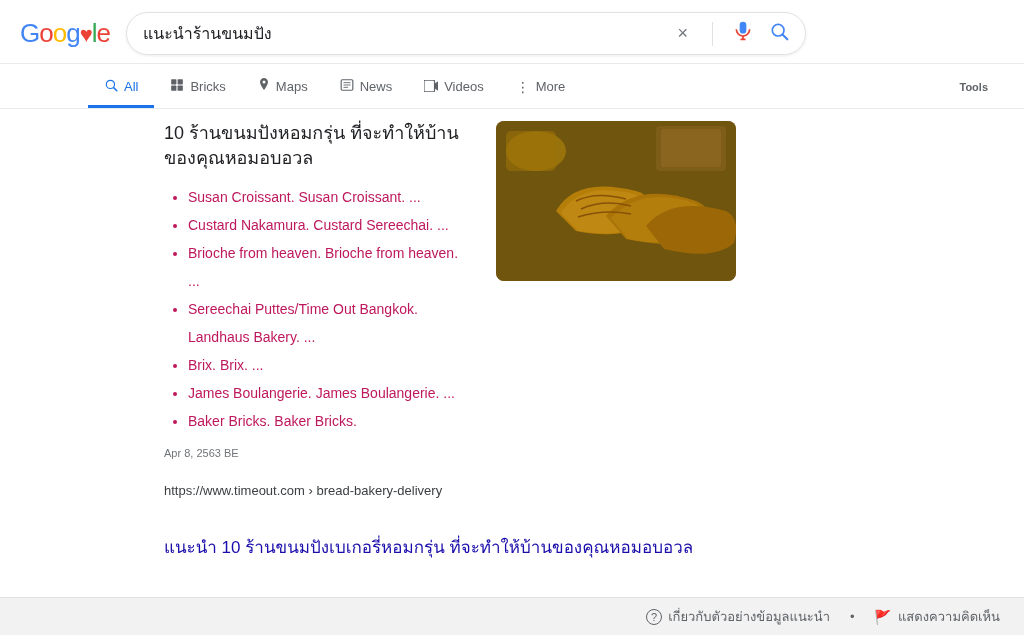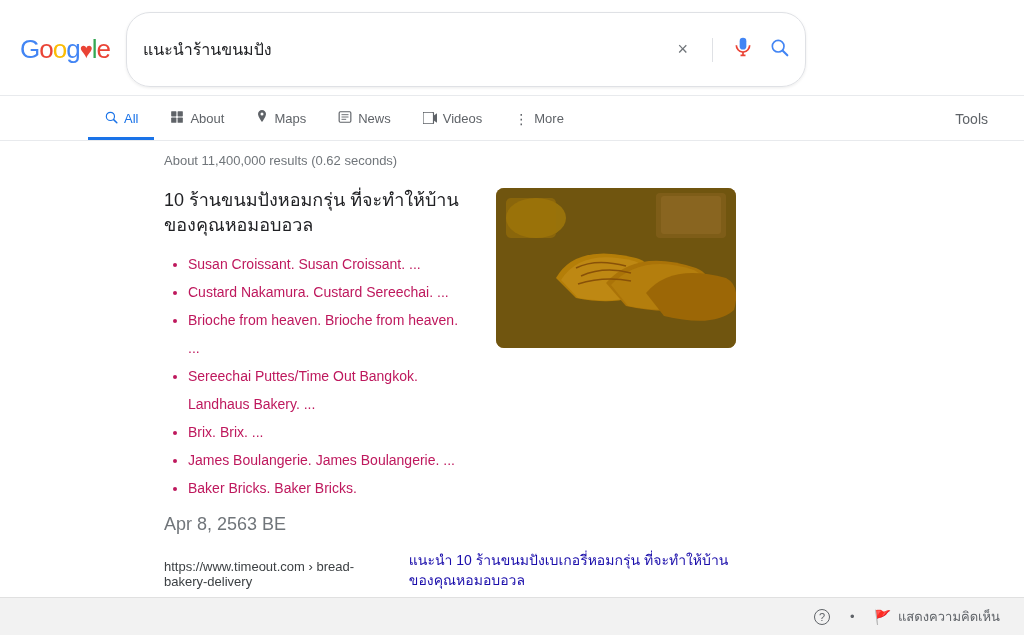--- a/index.html
+++ b/index.html
@@ -10,52 +10,52 @@
     .logo { display: flex; align-items: center; gap: 0; cursor: pointer; text-align: right; }
     .logo-text { font-size: 26px; font-weight: normal; letter-spacing: -1px; }
     .logo-g { color: #4285F4; }
     .logo-o1 { color: #EA4335; }
     .logo-o2 { color: #FBBC05; }
     .logo-g2 { color: #4285F4; }
     .logo-heart { color: #EA4335; font-size: 22px; margin: 0 0px; }
     .logo-l { color: #34A853; }
     .logo-e { color: #EA4335; }
 
-    .search-bar-wrap { flex: 1; max-width: 680px; display: flex; align-items: center; border: 1px solid #dfe1e5; border-radius: 24px; padding: 24px 16px; gap: 16px; box-shadow: 0 1px 3px rgba(0,0,0,0.08); }
+    .search-bar-wrap { flex: 1; max-width: 680px; display: flex; align-items: center; border: 1px solid #dfe1e5; border-radius: 24px; padding: 8px 16px; gap: 16px; box-shadow: 0 1px 3px rgba(0,0,0,0.08); }
     .search-input { flex: 1; border: none; outline: none; font-size: 16px; color: #202124; background: transparent; }
     .search-clear { color: #70757a; font-size: 18px; cursor: pointer; padding: 2px 4px; }
     .search-mic { color: #4285F4; font-size: 20px; cursor: pointer; }
     .search-icon-btn { color: #4285F4; font-size: 20px; cursor: pointer; }
     .search-divider { width: 1px; height: 24px; background: #dfe1e5; margin: 0 4px; }
 
     
     .nav { display: flex; align-items: center; padding: 4px 20px 0 88px; border-bottom: 1px solid #e8eaed; gap: 0; }
     .nav-item { display: flex; align-items: center; gap: 6px; padding: 10px 16px; font-size: 13px; color: #5f6368; cursor: pointer; text-decoration: none; border-bottom: 3px solid transparent; white-space: nowrap; }
     .nav-item.active { color: #1a73e8; border-bottom: 3px solid #1a73e8; }
     .nav-icon { font-size: 14px; }
-    .tools-btn { margin-left: auto; color: #5f6368; cursor: pointer; padding: 10px 16px; font-size: 14px; border-bottom: 3px solid transparent; }
+    .tools-btn { margin-left: auto; color: #5f6368; cursor: pointer; padding: 10px 16px; font-size: 11px; border-bottom: 3px solid transparent; font-weight: bold; }
 
     
     .results-area { padding: 12px 164px 20px 164px; max-width: 900px; }
     .results-count { color: #70757a; font-size: 13px; margin-bottom: 20px; }
 
     
     .result-block { display: flex; gap: 36px; align-items: flex-start; margin-bottom: 16px; }
     .result-content { flex: 1; max-width: 620px; }
     .result-title-th { font-size: 18px; font-weight: normal; color: #202124; margin-bottom: 12px; line-height: 1.4; }
     .result-list { list-style: disc; padding-left: 24px; color: #be185d; font-size: 14px; line-height: 2; }
     .result-list li { margin-bottom: 0; }
-    .result-date { color: #70757a; font-size: 18px; margin-top: 12px; }
+    .result-date { color: #70757a; font-size: 11px; margin-top: 12px; }
 
     .result-image { width: 240px; min-width: 240px; height: 160px; background: #c8b89a; border-radius: 8px; overflow: hidden; flex-shrink: 0; }
     .croissant-svg { width: 100%; height: 100%; }
 
     
     .result-url { color: #3c4043; font-size: 13px; margin-bottom: 2px; margin-top: 8px; }
-    .result-link { color: #1a0dab; font-size: 14px; text-decoration: none; cursor: pointer; line-height: 1.4; }
+    .result-link { color: #1a0dab; font-size: 17px; text-decoration: none; cursor: pointer; line-height: 1.4; }
 
     
     .footer-bar { position: fixed; bottom: 0; left: 0; right: 0; background: #f2f2f2; border-top: 1px solid #e0e0e0; display: flex; align-items: center; justify-content: flex-end; padding: 8px 24px; gap: 20px; font-size: 13px; color: #5f6368; }
     .footer-item { display: flex; align-items: center; gap: 6px; cursor: pointer; }
     .footer-dot { color: #5f6368; }
   </style>
 </head>
 <body>
 
 <div class="header">
@@ -96,21 +96,21 @@
   </div>
   <div class="nav-item">
     <span class="nav-icon">
       <svg width="14" height="14" viewBox="0 0 24 24">
           <rect x="2" y="2" width="9" height="9" fill="#5f6368" rx="1"></rect>
           <rect x="13" y="2" width="9" height="9" fill="#5f6368" rx="1"></rect>
           <rect x="2" y="13" width="9" height="9" fill="#5f6368" rx="1"></rect>
           <rect x="13" y="13" width="9" height="9" fill="#5f6368" rx="1"></rect>
         </svg>
     </span>
-    <span>About</span>
+    <span>Bricks</span>
   </div>
   <div class="nav-item">
     <span class="nav-icon">
       <svg width="12" height="14" viewBox="0 0 24 28">
           <path d="M12 0C7.6 0 4 3.6 4 8c0 5.4 8 16 8 16s8-10.6 8-16c0-4.4-3.6-8-8-8zm0 11a3 3 0 1 1 0-6 3 3 0 0 1 0 6z" fill="#5f6368"></path>
         </svg>
     </span>
     <span>Maps</span>
   </div>
   <div class="nav-item">
@@ -134,21 +134,20 @@
     <span>Videos</span>
   </div>
   <div class="nav-item">
     <span class="nav-icon">⋮</span>
     <span>More</span>
   </div>
   <div class="tools-btn">Tools</div>
 </div>
 
 <div class="results-area">
-  <div class="results-count">About 11,400,000 results (0.62 seconds)</div>
 
   <div class="result-block">
     <div class="result-content">
       <div class="result-title-th">10 ร้านขนมปังหอมกรุ่น ที่จะทำให้บ้านของคุณหอมอบอวล</div>
       <ul class="result-list">
         <li>Susan Croissant. Susan Croissant. ...</li>
         <li>Custard Nakamura. Custard Sereechai. ...</li>
         <li>Brioche from heaven. Brioche from heaven. ...</li>
         <li>Sereechai Puttes/Time Out Bangkok. Landhaus Bakery. ...</li>
         <li>Brix. Brix. ...</li>
@@ -179,28 +178,29 @@
         <path d="M82,96 Q108,88 135,93" stroke="#A0600A" stroke-width="1.5" fill="none"></path>
 
         <rect x="160" y="5" width="70" height="45" rx="4" fill="#9a7020" opacity="0.8"></rect>
         <rect x="165" y="8" width="60" height="38" rx="3" fill="#b08030" opacity="0.5"></rect>
 
         <rect width="240" height="160" fill="rgba(0,0,0,0.15)"></rect>
       </svg>
     </div>
   </div>
 
-  <div class="result-block" style="flex-direction: row; align-items: flex-start;">
+  <div class="result-block" style="flex-direction: column; align-items: flex-start; text-align: center;">
     <div class="result-url">https://www.timeout.com › bread-bakery-delivery</div>
     <a class="result-link" href="#">แนะนำ 10 ร้านขนมปังเบเกอรี่หอมกรุ่น ที่จะทำให้บ้านของคุณหอมอบอวล</a>
   </div>
 </div>
 
 <div class="footer-bar">
   <div class="footer-item">
     <span style="border: 1px solid #5f6368; border-radius: 50%; width:16px; height:16px; display:inline-flex; align-items:center; justify-content:center; font-size:11px;">?</span>
+    <span>เกี่ยวกับตัวอย่างข้อมูลแนะนำ</span>
   </div>
   <span class="footer-dot">•</span>
   <div class="footer-item">
     <span style="font-size:14px;">🚩</span>
     <span>แสดงความคิดเห็น</span>
   </div>
 </div>
 
 </body></html>

